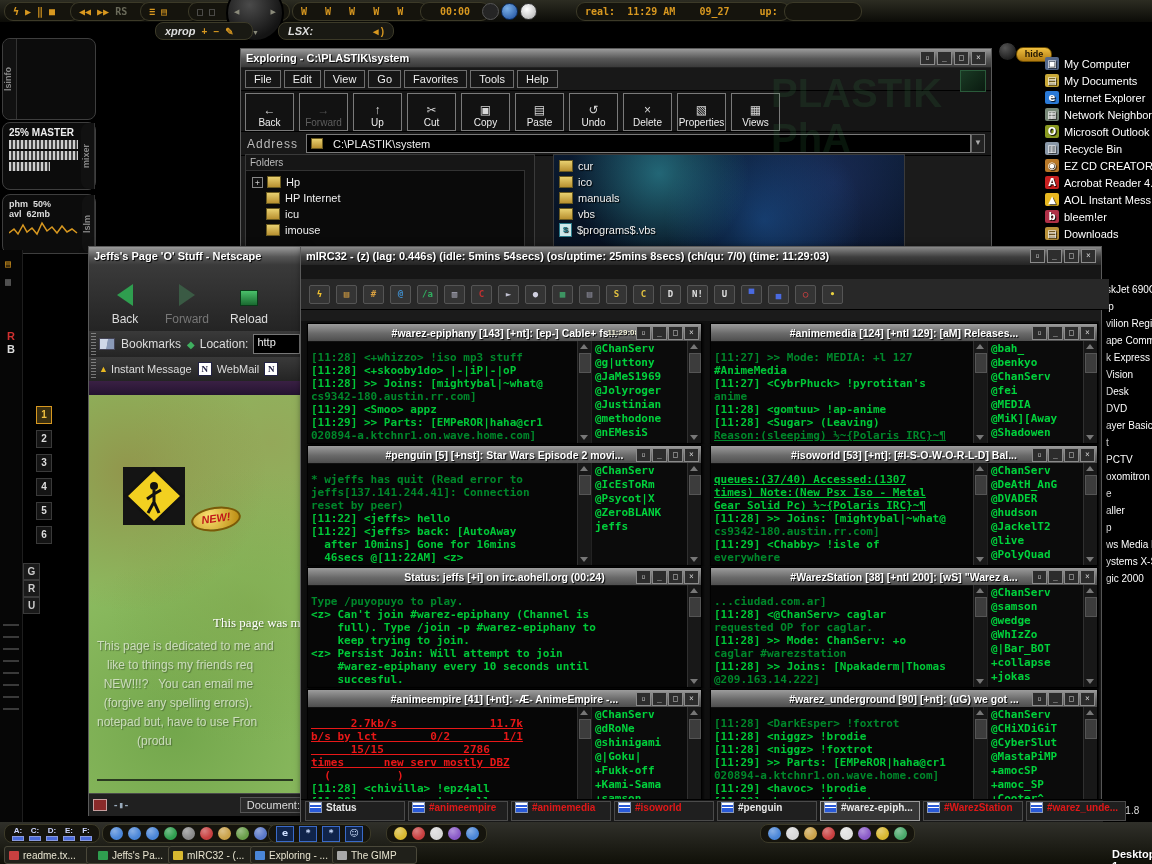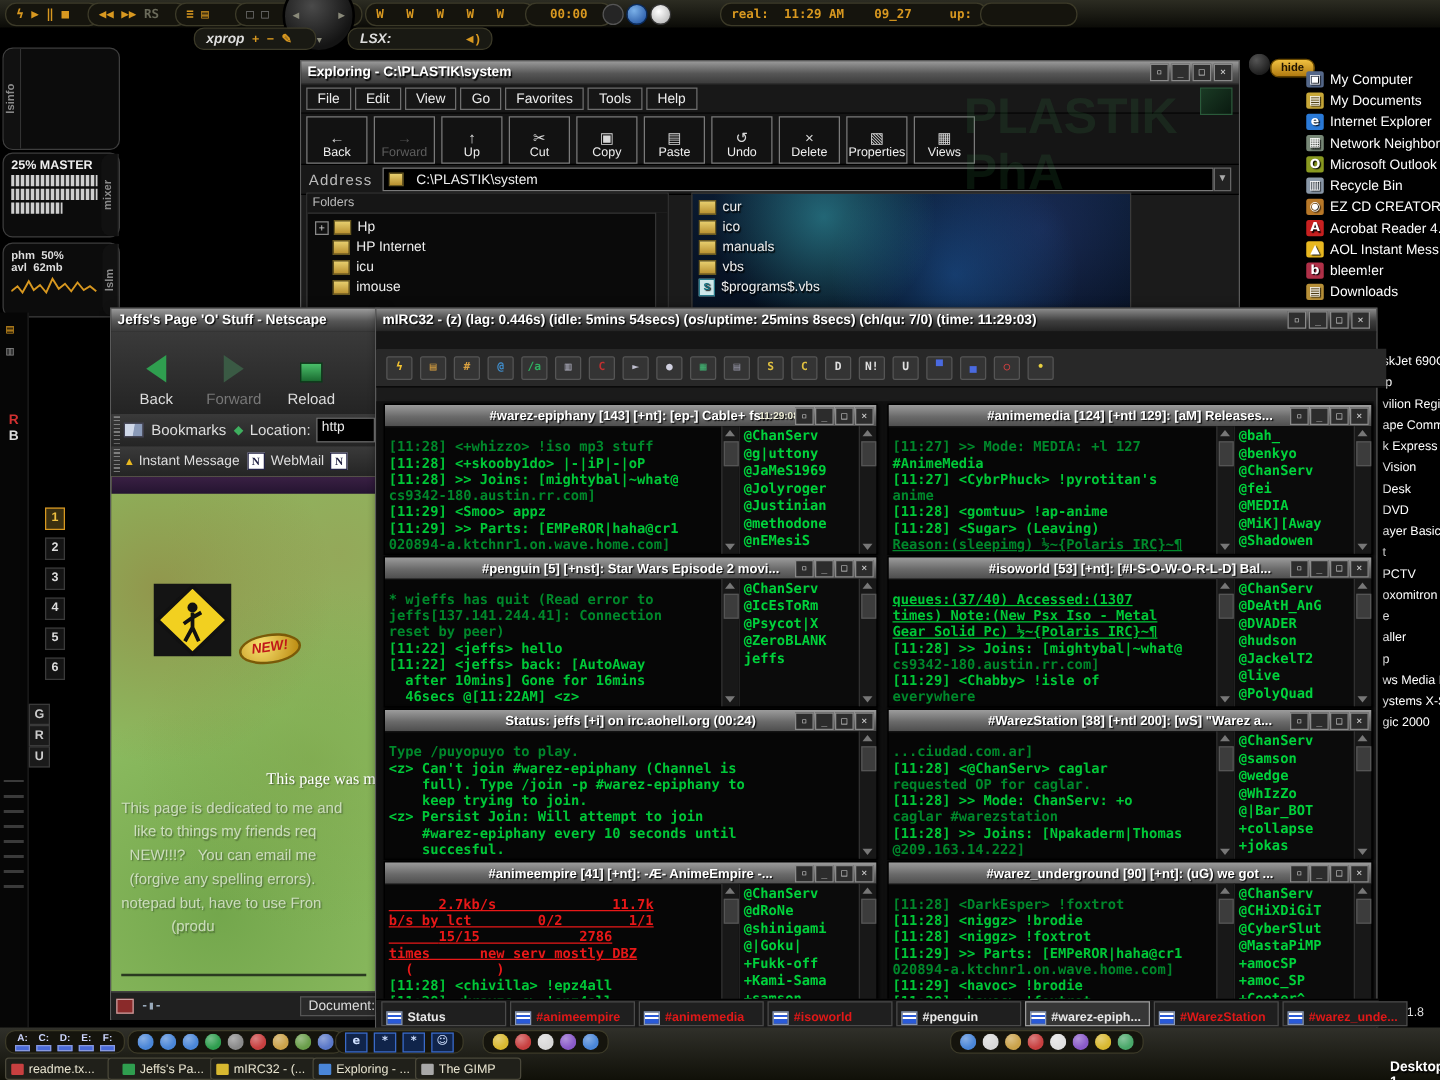--- a/index.html
+++ b/index.html
@@ -93,21 +93,21 @@
   .ln.g{color:#00c838}.ln.dim{color:#00882b}.ln.r{color:#e81818}.ln.u{text-decoration:underline;}
   .nicks{width:92px;flex:none;background:#0b0b0b;border-left:1px solid #222;padding:1px 0 0 3px;
          font:bold 11px/14px "DejaVu Sans Mono",monospace;color:#00d23c;overflow:hidden;white-space:nowrap;}
   .vsb{width:13px;flex:none;background:#181818;border-left:1px solid #303030;position:relative;}
   .vsb .up,.vsb .dn{position:absolute;left:2px;width:0;height:0;border-left:4px solid transparent;border-right:4px solid transparent;}
   .vsb .up{top:3px;border-bottom:5px solid #777;}
   .vsb .dn{bottom:3px;border-top:5px solid #777;}
   .vsb .th{position:absolute;left:1px;top:12px;width:10px;height:18px;background:#3c3c3c;border:1px solid #555;}
   #switchbar{position:absolute;left:0;top:552px;width:798px;height:22px;background:#181818;
              border-top:1px solid #000;display:flex;align-items:center;padding-left:4px;gap:3px;}
-  .swb{width:95px;height:18px;display:flex;align-items:flex-end;gap:4px;padding-left:3px;
+  .swb{width:95px;height:18px;display:flex;align-items:flex-start;gap:4px;padding-left:3px;
        background:#1f1f1f;border:1px solid #4a4a4a;font:bold 10px "Liberation Sans",sans-serif;
        white-space:nowrap;overflow:hidden;flex:none;}
   .swb.active{background:#363636;border-color:#9a9a9a;}
   .swb .wic{width:11px;height:9px;flex:none;border:1px solid #8899bb;
        background:linear-gradient(#fff 0 2px,#2a5ad8 2px 4px,#fff 4px 5px,#2a5ad8 5px 9px);}
   .swb.alert{color:#e01818;}.swb.normal,.swb.active{color:#e8e8e8;}
   
   .dicon{position:absolute;display:flex;align-items:center;gap:5px;color:#fff;
          font:11px "Liberation Sans",sans-serif;text-shadow:1px 1px 1px #000;white-space:nowrap;}
   .dico{width:14px;height:13px;border-radius:2px;font:bold 10px/13px "DejaVu Sans",sans-serif;

